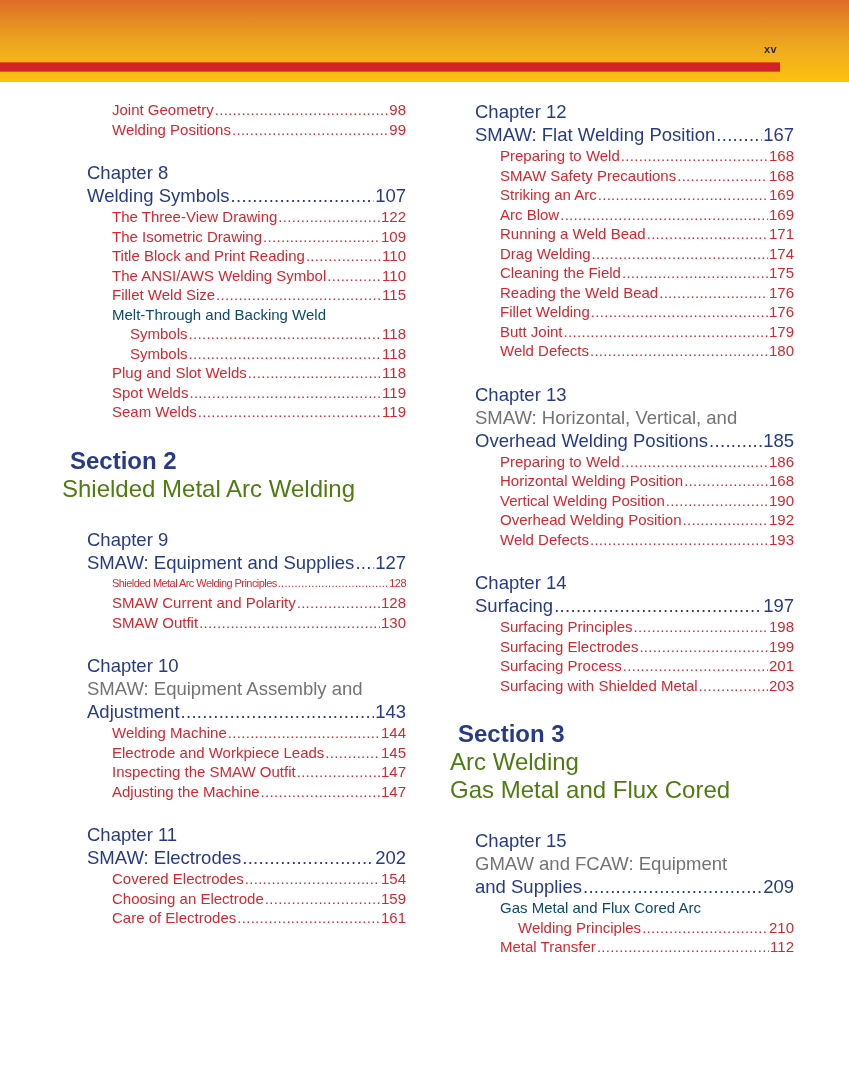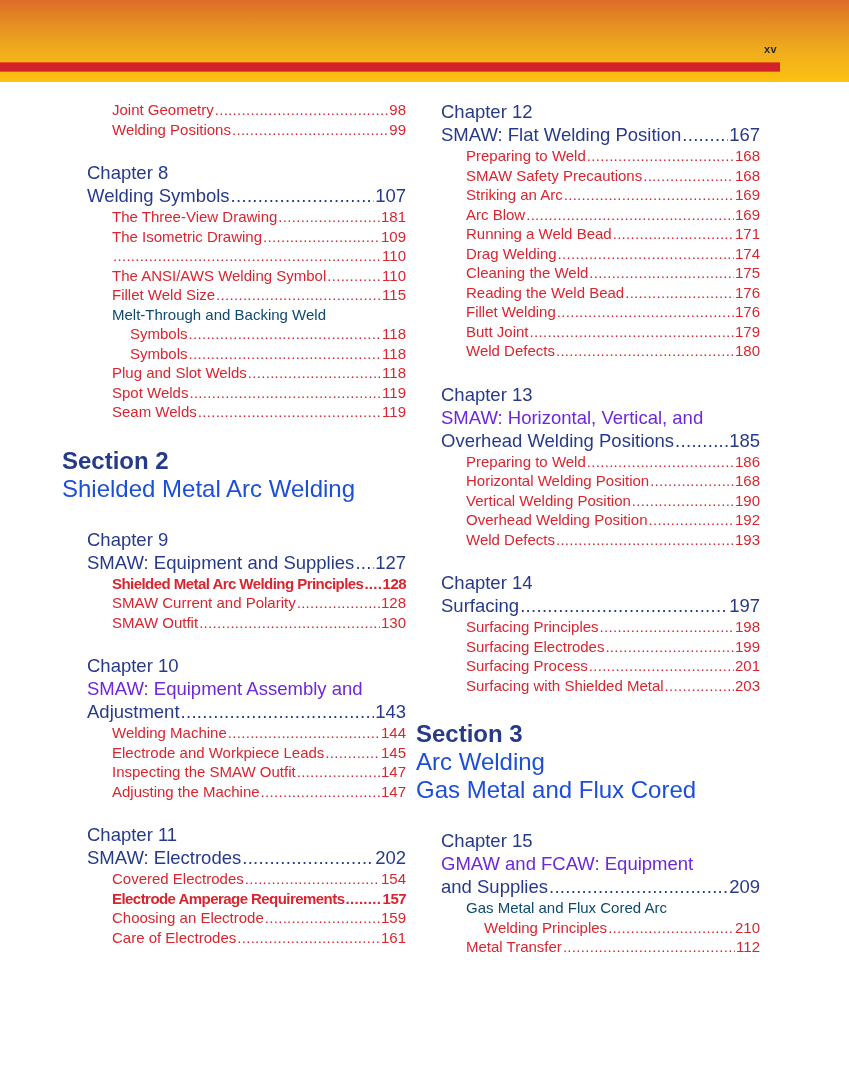--- a/index.html
+++ b/index.html
@@ -14,42 +14,42 @@
   .red-bar {
     position: absolute; left: 0; top: 62px; width: 480px; height: 8px;
     background: #d2232a; border-top: 1px solid #e8541c; border-bottom: 1px solid #e8541c;
   }
   .page-num {
     position: absolute; left: 764px; top: 43px; font-size: 11px; font-weight: bold; color: #2a2a2a;
     letter-spacing: 0.5px;
   }
   .col { position: absolute; top: 100px; }
   .col-left { left: 62px; width: 344px; }
-  .col-right { left: 416px; width: 344px; }
+  .col-right { left: 450px; width: 344px; }
 
   .entry { display: flex; align-items: flex-start; white-space: nowrap; }
   .entry .t { flex: 0 0 auto; }
   .entry .d { flex: 1 1 auto; overflow: hidden; margin: 0 1px; }
   .entry .d::after { content: "........................................................................................................................................................"; letter-spacing: 0.3px; }
   .entry .p { flex: 0 0 auto; }
 
   .topic { color: #d9262e; font-size: 15px; line-height: 19.5px; padding-left: 50px; }
   .topic .cont { padding-left: 18px; }
   .topic-only { color: #0c4a6e; font-size: 15px; line-height: 19.5px; padding-left: 50px; white-space: nowrap; }
 
   .chap-label { color: #273a8a; font-size: 18.5px; line-height: 23px; padding-left: 25px; }
   .chap-title { color: #273a8a; font-size: 18.5px; line-height: 23px; padding-left: 25px; }
-  .chap-title-only { color: #6d28d9; font-size: 18.5px; line-height: 23px; padding-left: 25px; white-space: nowrap; }
-
-  .section-label { color: #273a8a; font-size: 24px; font-weight: bold; line-height: 28px; }
-  .section-title { color: #1d4ed8; font-size: 24px; line-height: 28px; }
+  .chap-title-only { color: #737373; font-size: 18.5px; line-height: 23px; padding-left: 25px; white-space: nowrap; }
+
+  .section-label { color: #273a8a; font-size: 24px; font-weight: bold; line-height: 28px; margin-left: 8px; }
+  .section-title { color: #4d7c0f; font-size: 24px; line-height: 28px; }
   .gap-m { height: 22px; }
   .gap-l { height: 25px; }
 
-  .condensed { letter-spacing: -0.55px; font-size: 15px; font-weight: bold; }
+  .condensed { letter-spacing: -0.55px; font-size: 11px; }
 </style>
 </head>
 <body>
 
 <div class="header-band"></div>
 
 <div class="red-bar" style="width:780px"></div>
 <div class="page-num">xv</div>
 
 <div class="col col-left">
@@ -67,28 +67,29 @@
   <div class="gap-m"></div>
   <div class="chap-label">Chapter 8</div>
   <div class="entry chap-title">
       <span class="t">Welding Symbols</span>
       <span class="d"></span>
       <span class="p">107</span>
     </div>
   <div class="entry topic">
       <span class="t">The Three-View Drawing</span>
       <span class="d"></span>
-      <span class="p">181</span>
+      <span class="p">122</span>
     </div>
   <div class="entry topic">
       <span class="t">The Isometric Drawing</span>
       <span class="d"></span>
       <span class="p">109</span>
     </div>
   <div class="entry topic">
+      <span class="t">Title Block and Print Reading</span>
       <span class="d"></span>
       <span class="p">110</span>
     </div>
   <div class="entry topic">
       <span class="t">The ANSI/AWS Welding Symbol</span>
       <span class="d"></span>
       <span class="p">110</span>
     </div>
   <div class="entry topic">
       <span class="t">Fillet Weld Size</span>
@@ -183,25 +184,20 @@
   <div class="entry chap-title">
       <span class="t">SMAW: Electrodes</span>
       <span class="d"></span>
       <span class="p">202</span>
     </div>
   <div class="entry topic">
       <span class="t">Covered Electrodes</span>
       <span class="d"></span>
       <span class="p">154</span>
     </div>
-  <div class="entry topic condensed">
-      <span class="t">Electrode Amperage Requirements</span>
-      <span class="d"></span>
-      <span class="p">157</span>
-    </div>
   <div class="entry topic">
       <span class="t">Choosing an Electrode</span>
       <span class="d"></span>
       <span class="p">159</span>
     </div>
   <div class="entry topic">
       <span class="t">Care of Electrodes</span>
       <span class="d"></span>
       <span class="p">161</span>
     </div>
@@ -238,21 +234,21 @@
       <span class="t">Running a Weld Bead</span>
       <span class="d"></span>
       <span class="p">171</span>
     </div>
   <div class="entry topic">
       <span class="t">Drag Welding</span>
       <span class="d"></span>
       <span class="p">174</span>
     </div>
   <div class="entry topic">
-      <span class="t">Cleaning the Weld</span>
+      <span class="t">Cleaning the Field</span>
       <span class="d"></span>
       <span class="p">175</span>
     </div>
   <div class="entry topic">
       <span class="t">Reading the Weld Bead</span>
       <span class="d"></span>
       <span class="p">176</span>
     </div>
   <div class="entry topic">
       <span class="t">Fillet Welding</span>

